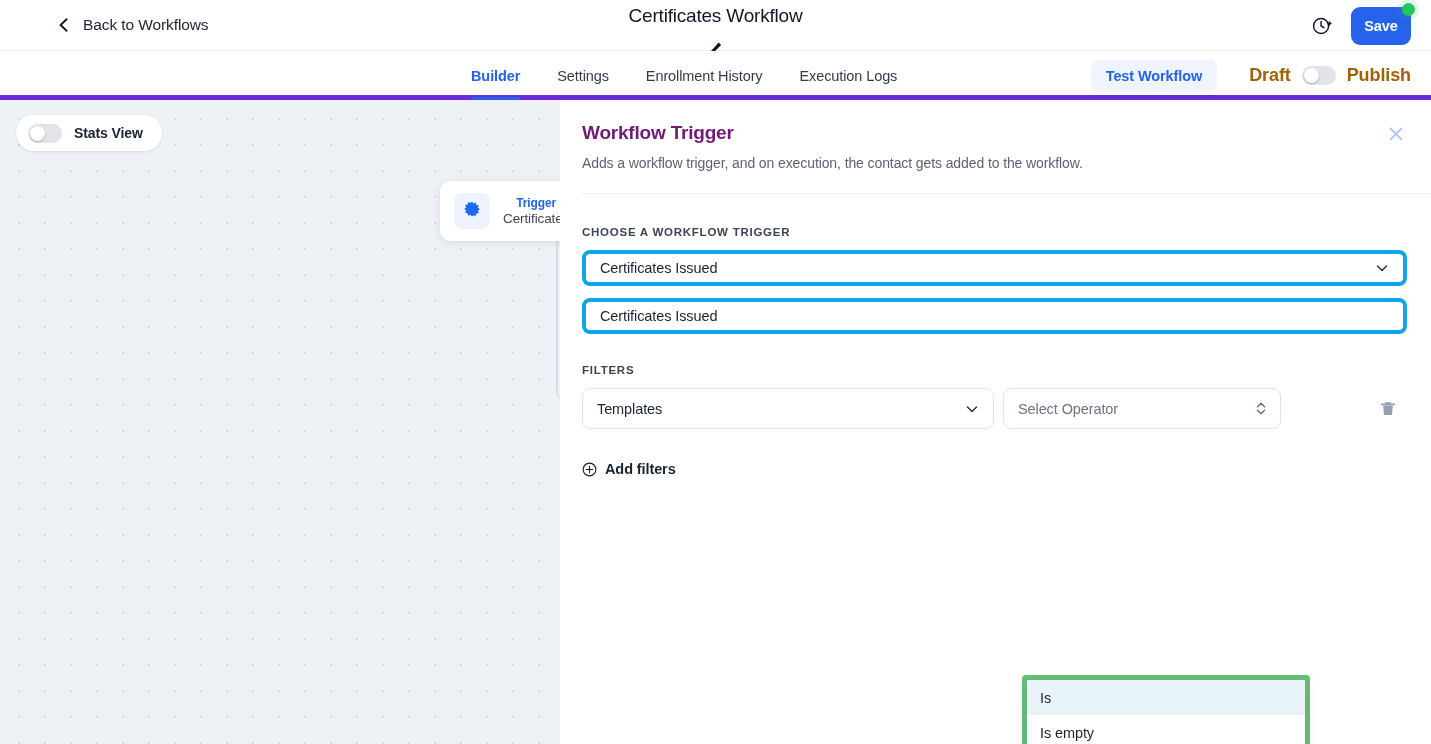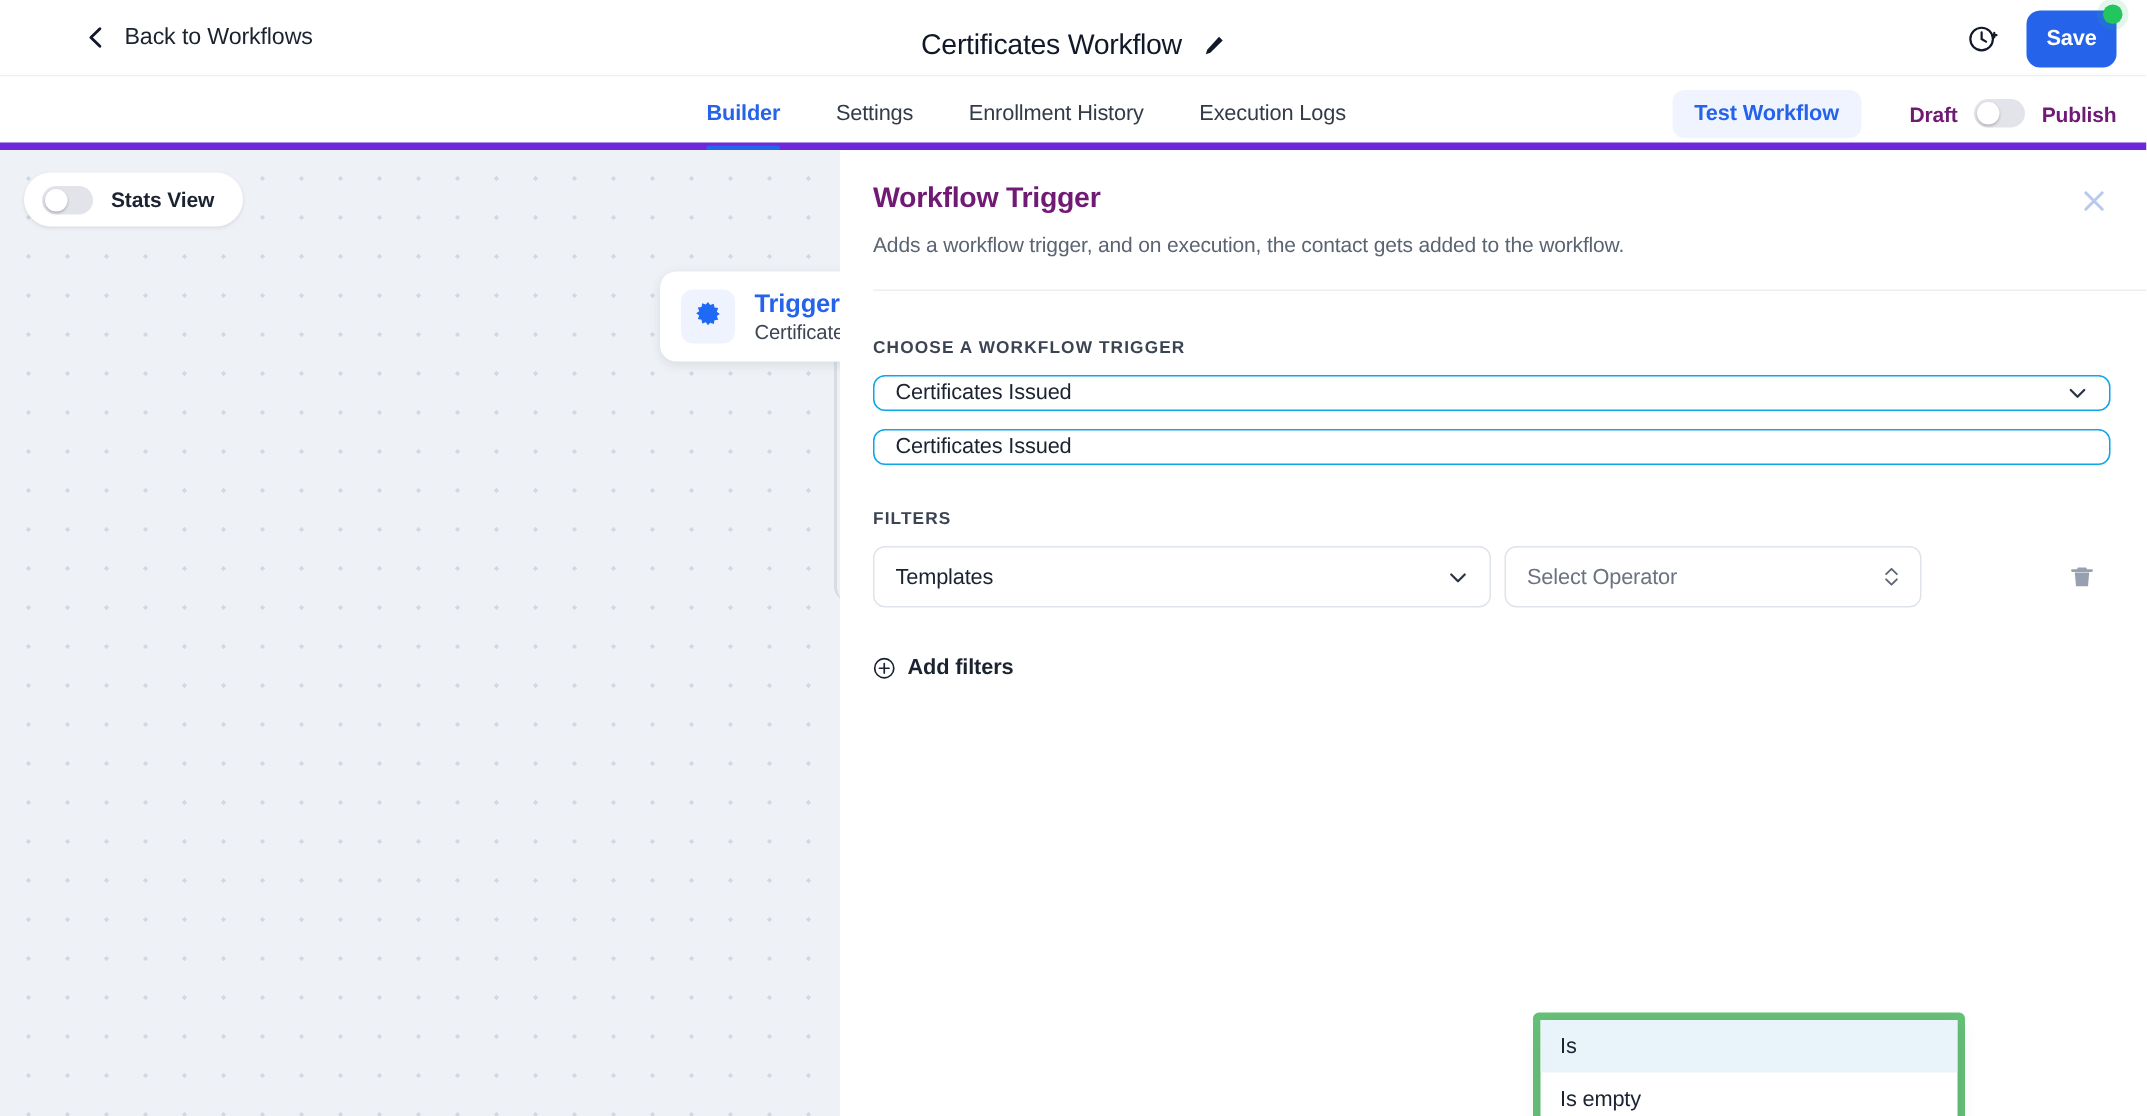--- a/index.html
+++ b/index.html
@@ -22,20 +22,21 @@
     display: flex; align-items: center; gap: 11px;
     margin-left: 38px; cursor: pointer;
   }
   .back-chev { width: 16px; height: 16px; display: block; }
   .back-label { font-size: 15.5px; color: #1b2330; letter-spacing: -0.1px; }
 
   .title-wrap {
     position: absolute; left: 0; right: 0; top: 0; height: 61px;
     display: flex; align-items: center; justify-content: center; gap: 14px;
     pointer-events: none;
+    flex-direction: column;
   }
   .wf-title { font-size: 19px; color: #111827; letter-spacing: -0.2px; font-weight: 400; }
   .pencil { width: 15px; height: 15px; pointer-events: auto; cursor: pointer; }
 
   .topbar-right {
     position: absolute; right: 20px; top: 0; height: 51px;
     display: flex; align-items: center; gap: 18px;
   }
   .hist-icon { width: 22px; height: 22px; cursor: pointer; }
   .save-wrap { position: relative; }
@@ -70,21 +71,21 @@
   .tabbar-right {
     position: absolute; right: 20px; top: 0; height: 49px;
     display: flex; align-items: center; gap: 12px;
   }
   .test-wf {
     background: #eff4fe; color: #2563eb; font-size: 14.5px; font-weight: 700;
     border: none; border-radius: 8px; height: 32px; padding: 0 15px;
     font-family: "Liberation Sans", sans-serif; cursor: pointer; letter-spacing: -0.1px;
   }
   .pubgroup { display: flex; align-items: center; gap: 11px; margin-left: 20px; }
-  .pub-label { font-size: 14px; color: #701a75; font-weight: 700; letter-spacing: -0.1px; }
+  .pub-label { font-size: 18px; color: #a16207; font-weight: 700; letter-spacing: -0.1px; }
   .switch {
     width: 34px; height: 19px; border-radius: 10px; background: #e2e4ea;
     position: relative; cursor: pointer; flex: none;
   }
   .switch .knob {
     position: absolute; top: 2px; left: 2px; width: 15px; height: 15px;
     border-radius: 50%; background: #fff; box-shadow: 0 1px 2px rgba(0,0,0,.25);
   }
 
   
@@ -108,21 +109,21 @@
     position: absolute; top: 81px; left: 440px;
     width: 190px; height: 60px; background: #fff; border-radius: 11px;
     box-shadow: 0 2px 8px rgba(16,24,40,.09);
     display: flex; align-items: center; padding: 0 0 0 14px; gap: 13px;
   }
   .node-ico {
     width: 36px; height: 36px; border-radius: 8px; background: #eef3fe;
     display: flex; align-items: center; justify-content: center; flex: none;
   }
   .node-txt { display: flex; flex-direction: column; gap: 1px; }
-  .node-title { font-size: 17px; color: #2563eb; font-weight: 700; letter-spacing: -0.1px; }
+  .node-title { font-size: 12px; color: #2563eb; font-weight: 700; letter-spacing: -0.1px; text-align: center; }
   .node-sub { font-size: 13.5px; color: #3d4654; letter-spacing: -0.1px; white-space: nowrap; }
 
   .node-edge {
     position: absolute; left: 556px; top: 141px; width: 60px; height: 160px;
     border-left: 2px solid #d8dde5; border-bottom-left-radius: 10px;
   }
 
   
   .panel {
     position: absolute; top: 100px; left: 560px; width: 871px; height: 644px;
@@ -140,21 +141,21 @@
   }
   .panel-body { position: absolute; left: 22px; top: 94px; right: 24px; }
 
   .fld-label {
     font-size: 11.5px; font-weight: 700; color: #3b4453;
     letter-spacing: 0.75px; margin-top: 32px;
   }
   .fld-label.tight { margin-top: 30px; }
 
   .select, .textinput {
-    margin-top: 12px; height: 24px; border: 1px solid #0ea5e9;
+    margin-top: 12px; height: 36px; border: 4px solid #0ea5e9;
     border-radius: 8px; background: #fff; display: flex; align-items: center;
     padding: 0 14px; font-size: 14.5px; color: #1b2330; letter-spacing: -0.1px;
     position: relative; cursor: pointer; box-shadow: 0 1px 1px rgba(16,24,40,.02);
   }
   .textinput { cursor: text; }
   .chev-dn { position: absolute; right: 14px; width: 14px; height: 14px; }
 
   .filters-row { display: flex; align-items: center; margin-top: 12px; gap: 9px; position: relative; }
   .filter-field {
     height: 41px; border: 1px solid #dfe3ea; border-radius: 8px; background: #fff;

